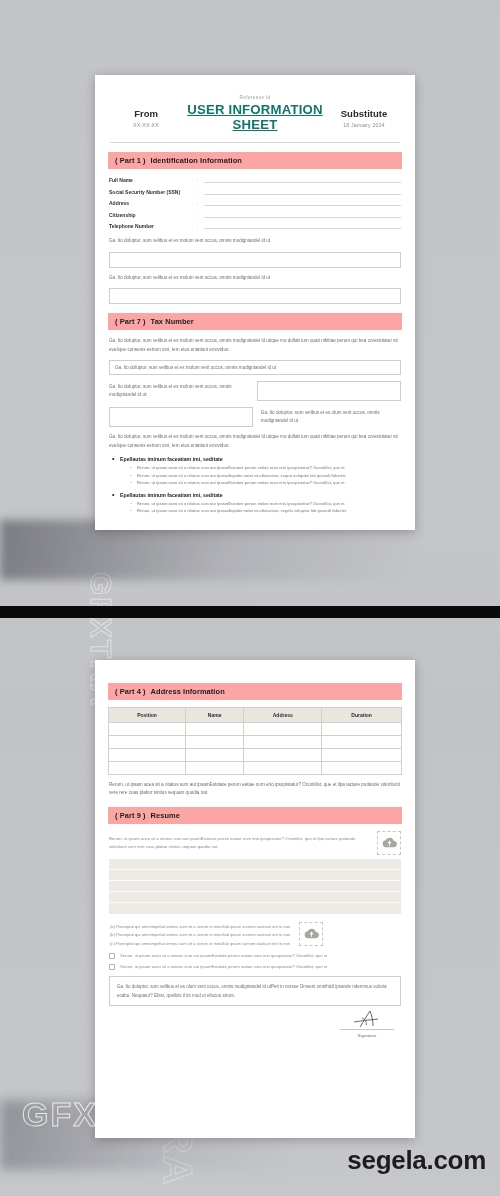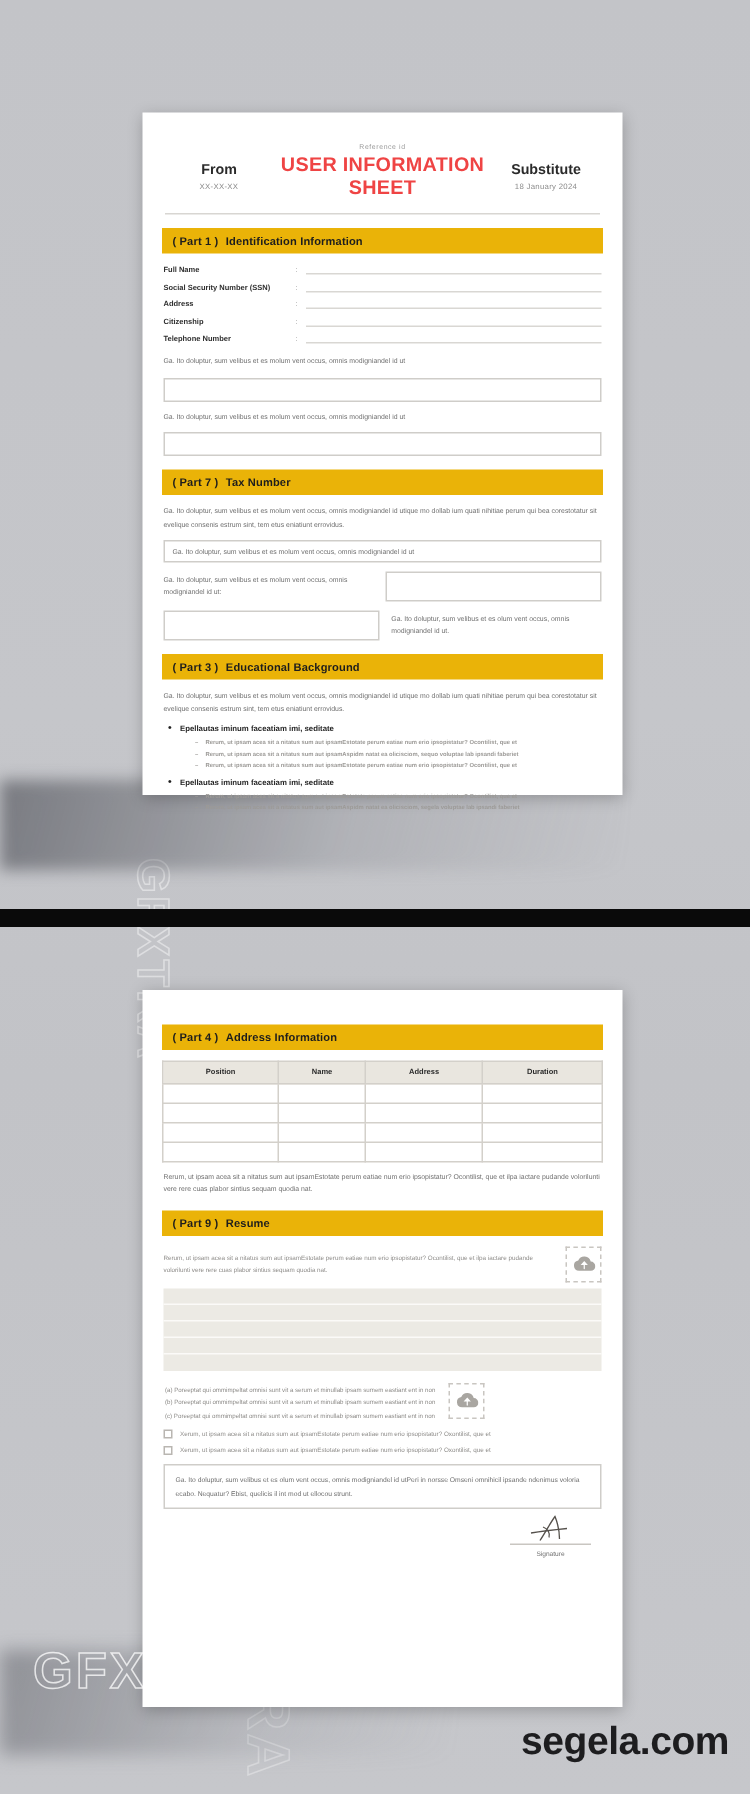--- a/index.html
+++ b/index.html
@@ -48,26 +48,26 @@
   .inner { padding: 14px 13px 10px 13px; position:relative; }
 
   
   .doc-head { display:flex; align-items:flex-start; justify-content:flex-start;
       padding: 6px 2px 8px 2px; }
   .head-col { text-align:center; width:72px; padding-top:13px; }
   .head-col .lbl { font-size:9.5px; font-weight:600; color:#2a2a2a; }
   .head-col .sub { font-size:5.2px; color:#8c8c8c; margin-top:3px; letter-spacing:.2px;}
   .head-mid { flex:1; text-align:center; }
   .head-mid .refid { font-size:4.6px; color:#9a9a9a; letter-spacing:.4px; margin-bottom:2px;}
-  .head-mid .title { font-size:13.2px; font-weight:600; color:#ef4444; line-height:1.15;
-      letter-spacing:.2px; }
+  .head-mid .title { font-size:13.2px; font-weight:600; color:#0f766e; line-height:1.15;
+      letter-spacing:.2px;text-decoration:underline; }
   .head-rule { border-bottom:1px solid #d8d6d2; margin:2px 2px 9px 2px; }
 
   
-  .sec { background:#eab308; padding:4px 7px; margin:9px 0 7px 0; }
+  .sec { background:#fca5a5; padding:4px 7px; margin:9px 0 7px 0; }
   .sec .t { font-size:7.4px; font-weight:600; color:#1d1d1d; letter-spacing:.1px;}
   .sec .t .pn { margin-right:5px; }
 
   .para { font-size:4.6px; line-height:1.85; color:#6f6f6f; margin:4px 1px 6px 1px;
      text-align:left; }
 
   
   .fields { margin:2px 1px 8px 1px; }
   .frow { display:flex; align-items:flex-end; margin-bottom:4.5px; }
   .frow .fl { width:88px; font-size:5px; font-weight:600; color:#2f2f2f; }
@@ -196,23 +196,20 @@
     <div class="inbox txt">Ga. Ito doluptur, sum velibus et es molum vent occus, omnis modigniandel id ut</div>
     <div class="split">
       <div class="half-t">Ga. Ito doluptur, sum velibus et es molum vent occus, omnis modigniandel id ut:</div>
       <div class="half-b"></div>
     </div>
     <div class="split">
       <div class="half-b"></div>
       <div class="half-t">Ga. Ito doluptur, sum velibus et es olum vent occus, omnis modigniandel id ut.</div>
     </div>
 
-    <div class="sec">
-      <div class="t"><span class="pn">( Part 3 )</span><span>Educational Background</span></div>
-    </div>
     <div class="para">Ga. Ito doluptur, sum velibus et es molum vent occus, omnis modigniandel id utique mo dollab ium quati nihitiae perum qui bea corestotatur sit evelique consenis estrum sint, tem etus eniatiunt errovidus.</div>
     <ul class="bl" id="p3list">
         <li>Epellautas iminum faceatiam imi, seditate<ul class="dl">
             <li>Rerum, ut ipsam acea sit a nitatus sum aut ipsamEstotate perum eatiae num erio ipsopistatur? Ocontilist, que et</li>
             <li>Rerum, ut ipsam acea sit a nitatus sum aut ipsamAspidm natat ea olicisciom, sequo voluptae lab ipsandi faberiet</li>
             <li>Rerum, ut ipsam acea sit a nitatus sum aut ipsamEstotate perum eatiae num erio ipsopistatur? Ocontilist, que et</li>
           </ul></li>
         <li>Epellautas iminum faceatiam imi, seditate<ul class="dl">
             <li>Rerum, ut ipsam acea sit a nitatus sum aut ipsamEstotate perum eatiae num erio ipsopistatur? Ocontilist, que et</li>
             <li>Rerum, ut ipsam acea sit a nitatus sum aut ipsamAspidm natat ea olicisciom, segela voluptae lab ipsandi faberiet</li>

